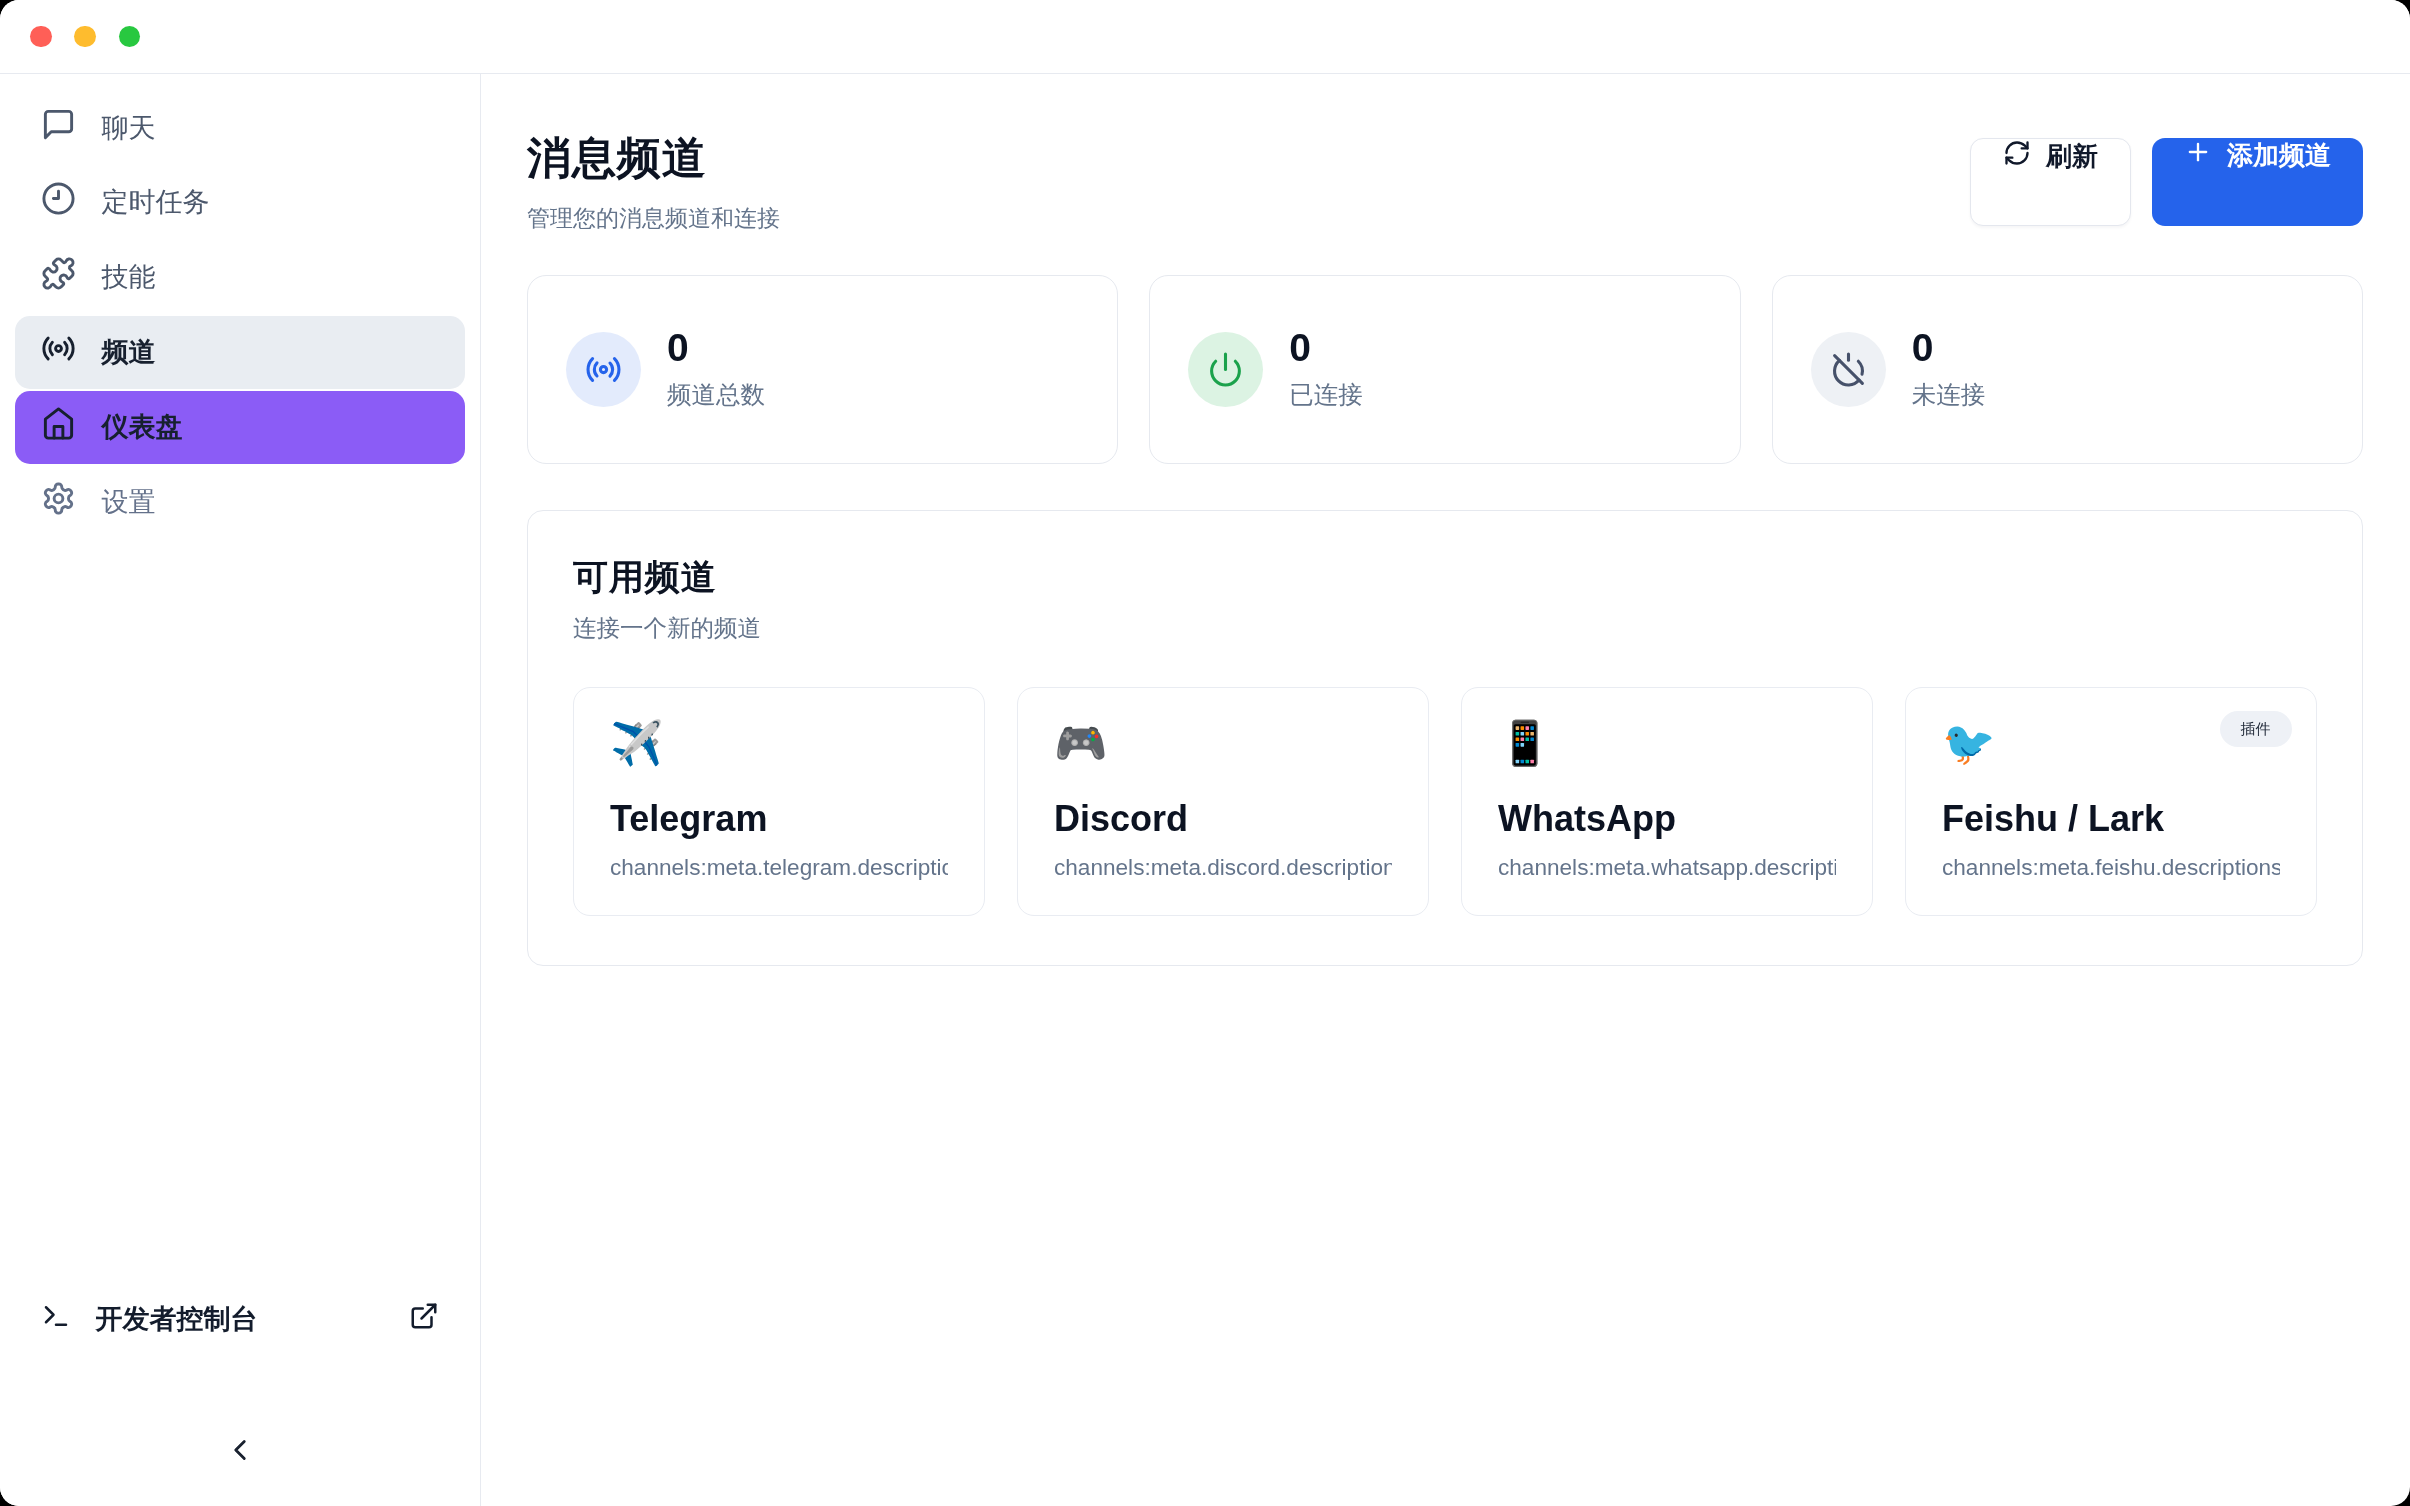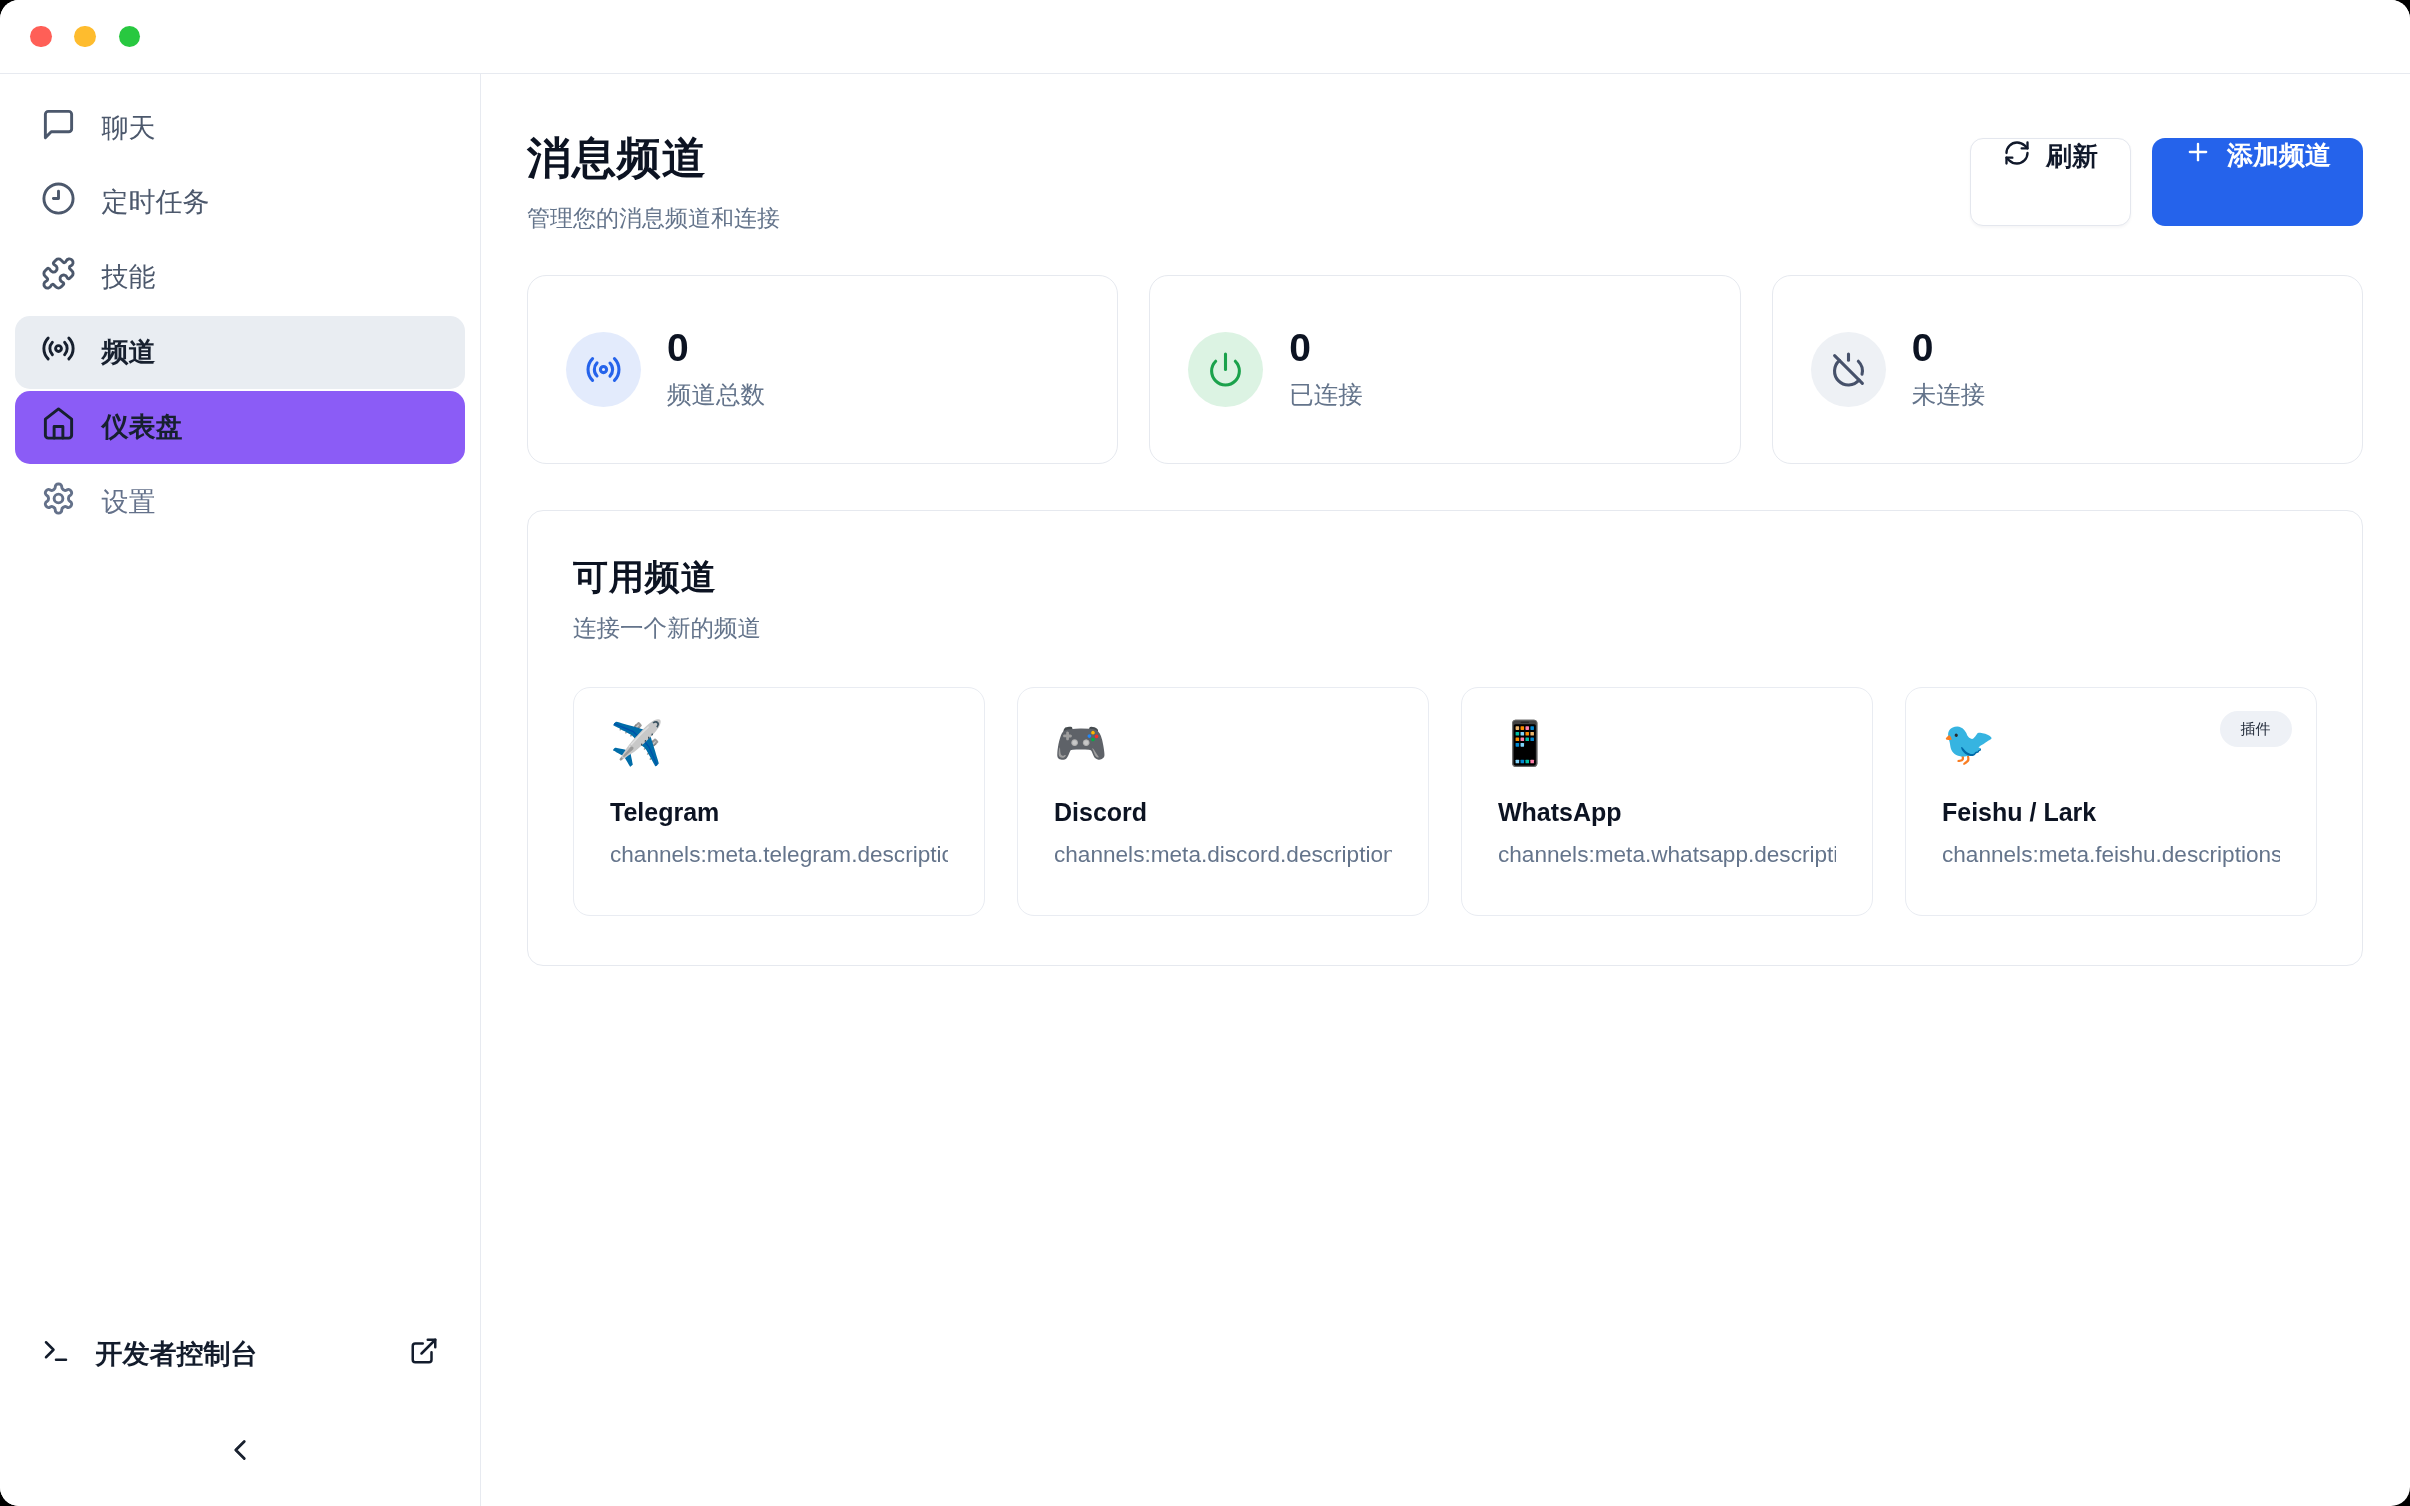--- a/index.html
+++ b/index.html
@@ -13,21 +13,21 @@
   
   .titlebar{height:73px;flex:none;border-bottom:1.9px solid #e7eaf0;display:flex;align-items:center;
     padding-left:30px;gap:22.6px;background:#fff;}
   .light{width:21.7px;height:21.7px;border-radius:50%;}
   .light.red{background:#ff5f57;}
   .light.yellow{background:#febc2e;}
   .light.green{background:#28c840;}
   
   .app{flex:1;display:flex;min-height:0;}
   .sidebar{width:481px;flex:none;border-right:1.9px solid #e7eaf0;display:flex;flex-direction:column;
-    padding:17px 15px 32px;box-sizing:border-box;background:#fff;}
+    padding:17px 15px 32px;box-sizing:border-box;background:#fff;gap:35px;}
   .nav{flex:1;}
   .nav-item{display:flex;align-items:center;gap:25.4px;height:73px;margin-bottom:1.9px;padding:0 26px;
     border-radius:15px;color:#4c586c;font-size:27px;font-weight:500;cursor:pointer;}
   .nav-item svg{width:35px;height:35px;flex:none;}
   .nav-item.active{background:#e9edf2;color:#17202f;font-weight:600;}
   .nav-item.soft{background:#8b5cf6;color:#17202f;font-weight:600;}
   .nav-item.muted{color:#64718a;}
   .dev-row{display:flex;align-items:center;gap:24.5px;padding:0 26px;height:60px;color:#131c2c;
     font-size:27px;font-weight:700;cursor:pointer;}
   .dev-row svg{width:30px;height:30px;flex:none;}
@@ -59,21 +59,21 @@
   .stat-label{font-size:24.5px;color:#64748b;margin-top:11.3px;}
   
   .section-card{margin-top:46px;border:1.9px solid #e6e9ef;border-radius:16px;padding:43px 45px 49px;
     box-sizing:border-box;background:#fff;}
   .section-title{font-size:35px;font-weight:700;color:#0c1322;letter-spacing:0.9px;}
   .section-sub{font-size:23.5px;color:#64748b;margin-top:11.3px;}
   .channel-grid{display:flex;gap:32px;margin-top:43px;}
   .channel-card{position:relative;flex:1;min-width:0;height:229px;border:1.9px solid #e9ecf2;border-radius:17px;
     padding:32px 36px;box-sizing:border-box;background:#fff;cursor:pointer;}
   .channel-emoji{font-size:43px;line-height:1.1;}
-  .channel-name{margin-top:30px;font-size:25px;font-weight:600;color:#0c1322;}
+  .channel-name{margin-top:30px;font-size:36px;font-weight:600;color:#0c1322;}
   .channel-desc{margin-top:15px;font-size:22.6px;color:#64748b;white-space:nowrap;overflow:hidden;}
   .badge{position:absolute;top:23px;right:24.5px;background:#eef1f6;color:#222b3a;font-size:15px;
     font-weight:500;padding:8.5px 21px;border-radius:941px;}
   svg{stroke:currentColor;fill:none;stroke-width:2;stroke-linecap:round;stroke-linejoin:round;}
 </style>
 </head>
 <body>
 
 <div class="window">
 

